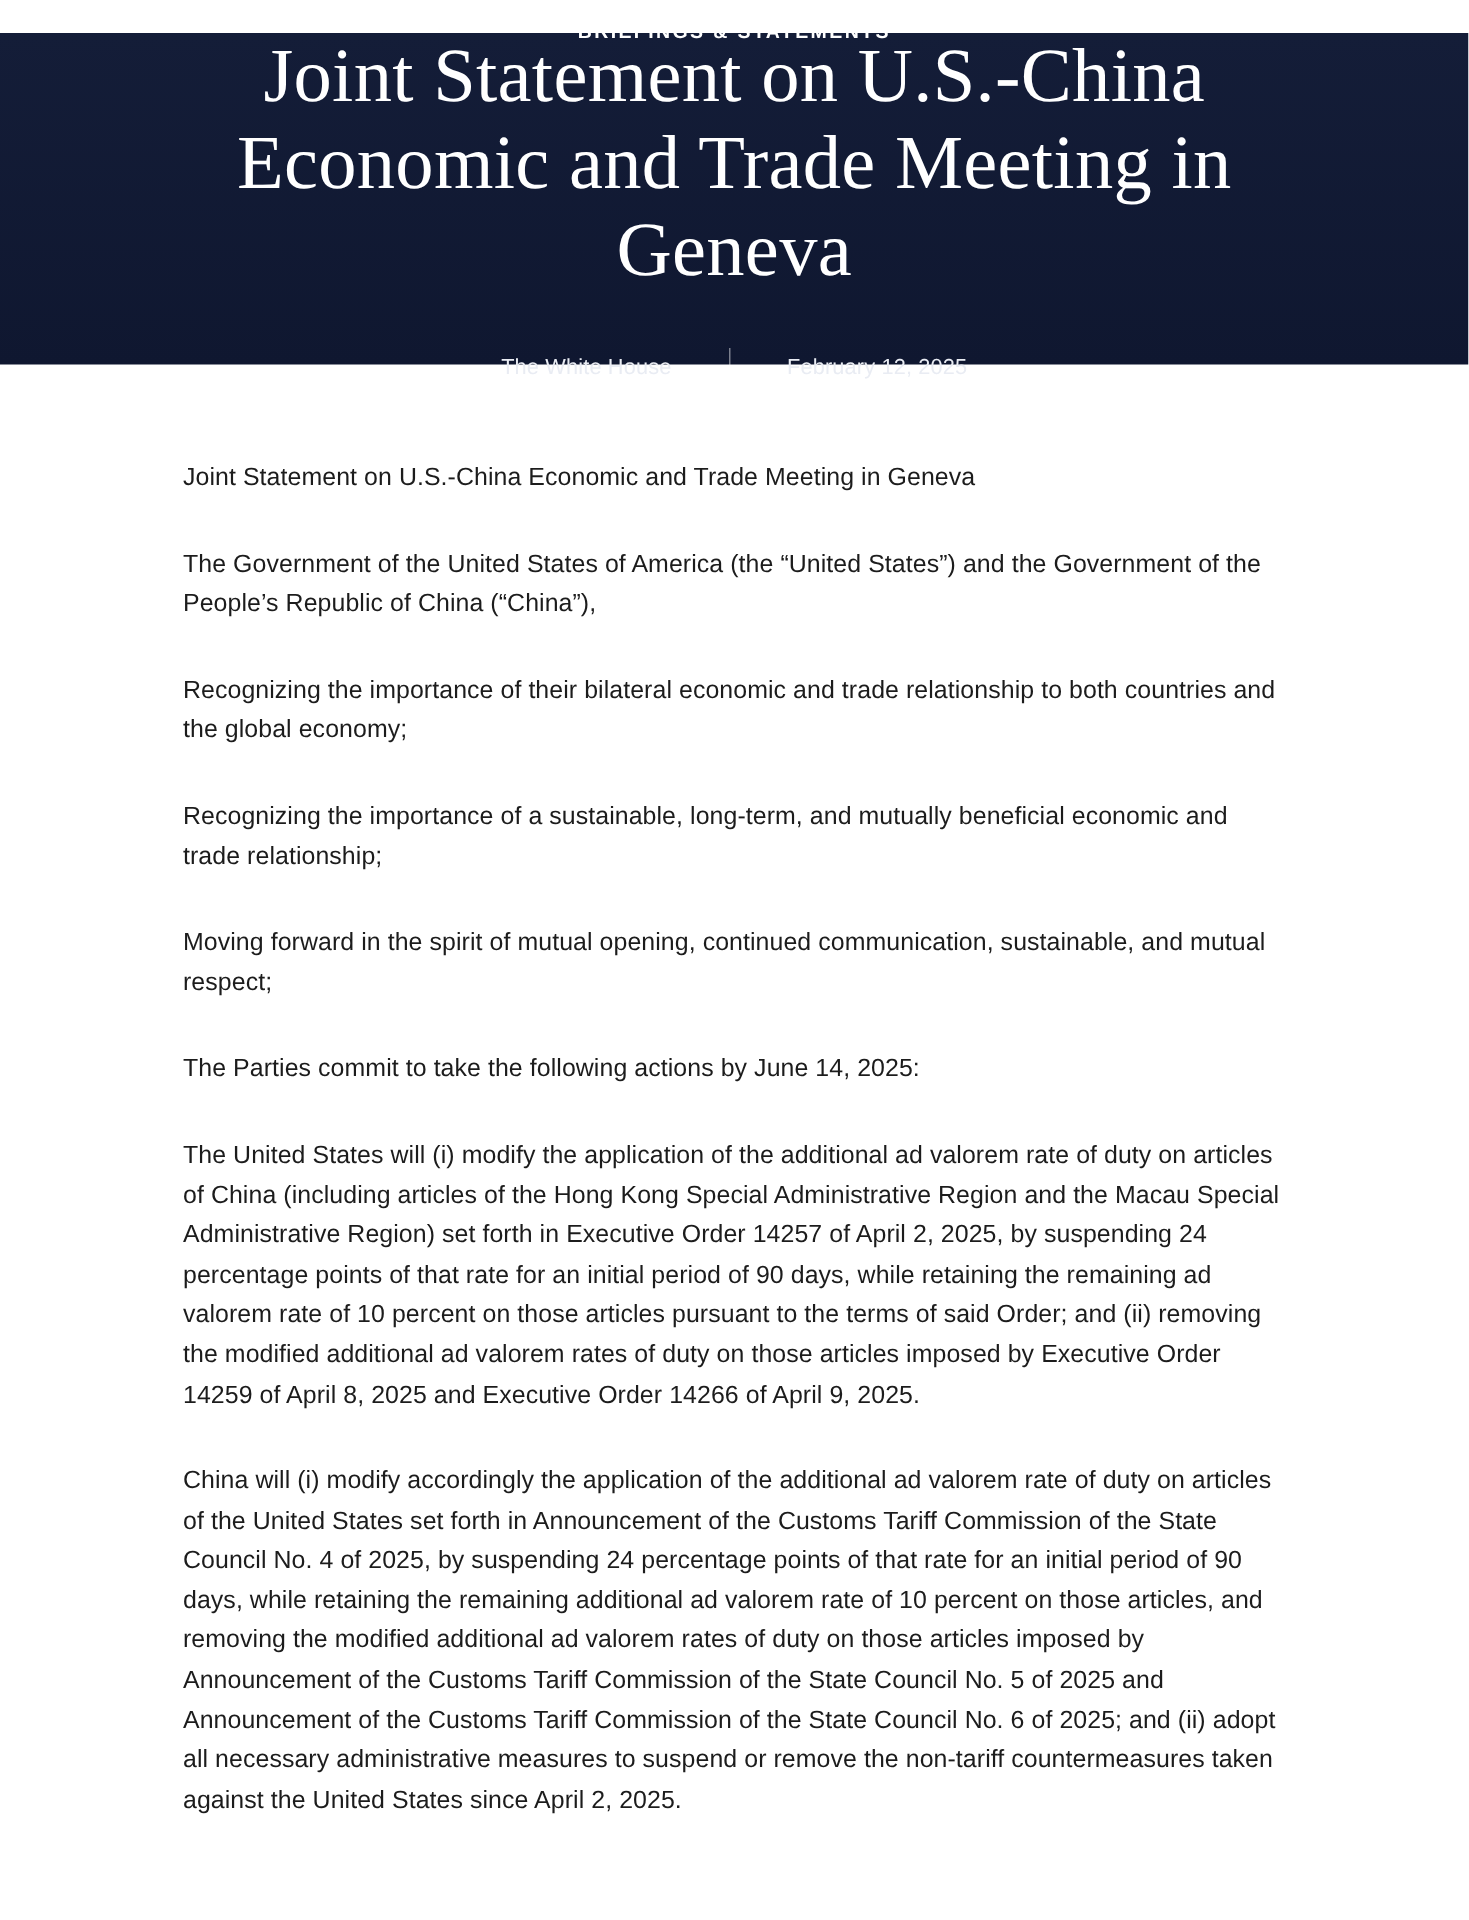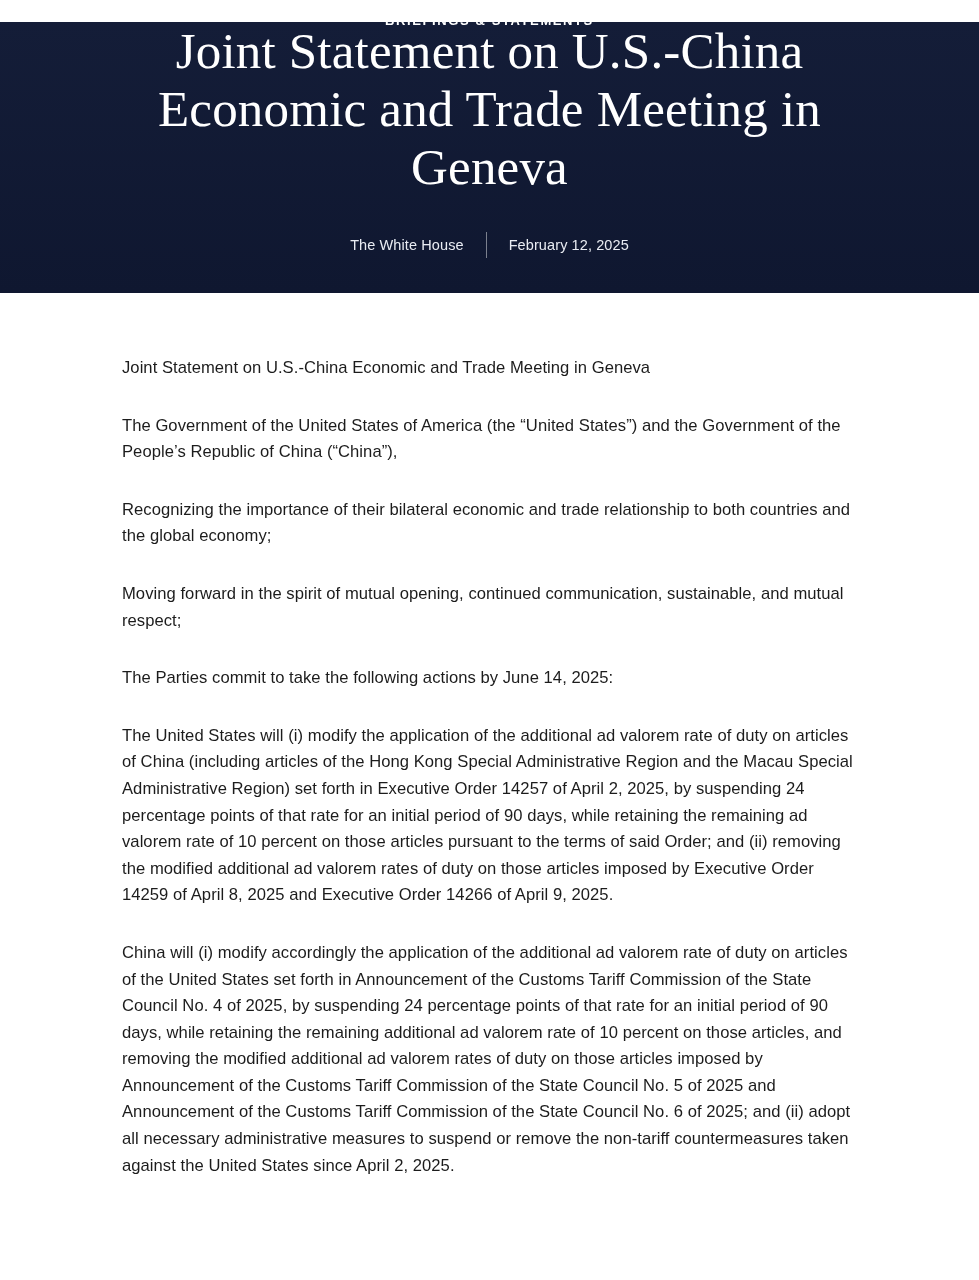--- a/index.html
+++ b/index.html
@@ -21,21 +21,21 @@
   }
 
   
   .hero {
     background: #101a35;
     background: linear-gradient(180deg, #141d38 0%, #0f1730 100%);
     color: #ffffff;
     padding: 0 48px 34px 48px;
     box-sizing: border-box;
     width: 100%;
-    height: 271px;
+    height: 221px;
     position: relative;
   }
   .eyebrow {
     position: absolute;
     top: -8px;
     left: 0;
     width: 100%;
     text-align: center;
     font-size: 13px;
     letter-spacing: 1.6px;
@@ -53,21 +53,21 @@
     line-height: 58px;
     text-align: center;
     margin: 22px auto 0 auto;
     max-width: 830px;
     letter-spacing: 0.2px;
   }
   .hero-meta {
     display: flex;
     align-items: center;
     justify-content: center;
-    gap: 0;
+    gap: 16px;
     margin-top: 36px;
     font-size: 14.5px;
     color: #e9ecf3;
   }
   .hero-meta .label {
     padding: 0 22px;
     letter-spacing: 0.1px;
   }
   .hero-divider {
     width: 1px;
@@ -108,20 +108,21 @@
       <span class="hero-divider"></span>
       <span class="label">February 12, 2025</span>
     </div>
   </header>
 
   <main class="article">
     <div class="article-inner">
       <p>Joint Statement on U.S.-China Economic and Trade Meeting in Geneva</p>
       <p>The Government of the United States of America (the “United States”) and the Government of the People’s Republic of China (“China”),</p>
       <p>Recognizing the importance of their bilateral economic and trade relationship to both countries and the global economy;</p>
+      <p>Recognizing the importance of a sustainable, long-term, and mutually beneficial economic and trade relationship;</p>
       <p>Moving forward in the spirit of mutual opening, continued communication, sustainable, and mutual respect;</p>
       <p>The Parties commit to take the following actions by June 14, 2025:</p>
       <p>The United States will (i) modify the application of the additional ad valorem rate of duty on articles of China (including articles of the Hong Kong Special Administrative Region and the Macau Special Administrative Region) set forth in Executive Order 14257 of April 2, 2025, by suspending 24 percentage points of that rate for an initial period of 90 days, while retaining the remaining ad valorem rate of 10 percent on those articles pursuant to the terms of said Order; and (ii) removing the modified additional ad valorem rates of duty on those articles imposed by Executive Order 14259 of April 8, 2025 and Executive Order 14266 of April 9, 2025.</p>
       <p>China will (i) modify accordingly the application of the additional ad valorem rate of duty on articles of the United States set forth in Announcement of the Customs Tariff Commission of the State Council No. 4 of 2025, by suspending 24 percentage points of that rate for an initial period of 90 days, while retaining the remaining additional ad valorem rate of 10 percent on those articles, and removing the modified additional ad valorem rates of duty on those articles imposed by Announcement of the Customs Tariff Commission of the State Council No. 5 of 2025 and Announcement of the Customs Tariff Commission of the State Council No. 6 of 2025; and (ii) adopt all necessary administrative measures to suspend or remove the non-tariff countermeasures taken against the United States since April 2, 2025.</p>
     </div>
   </main>
 
 </div>
 
 </body></html>

